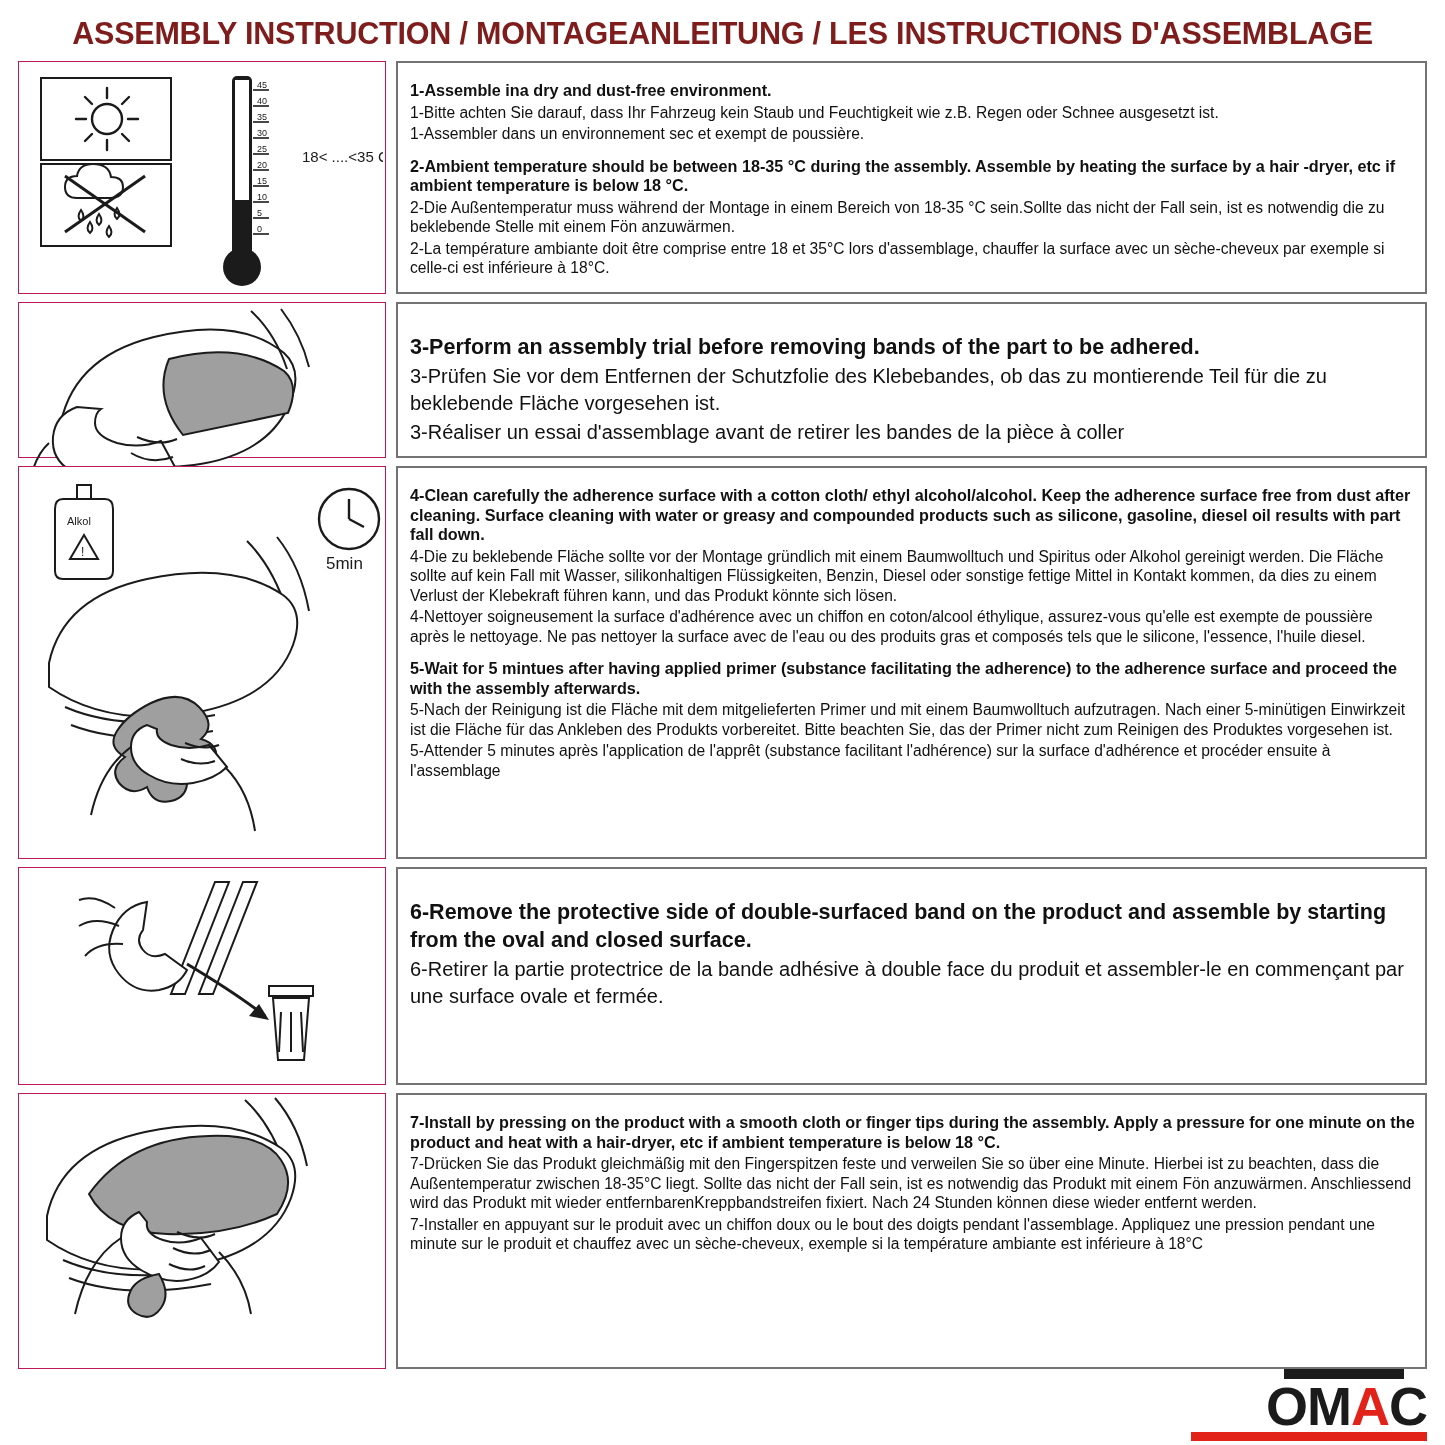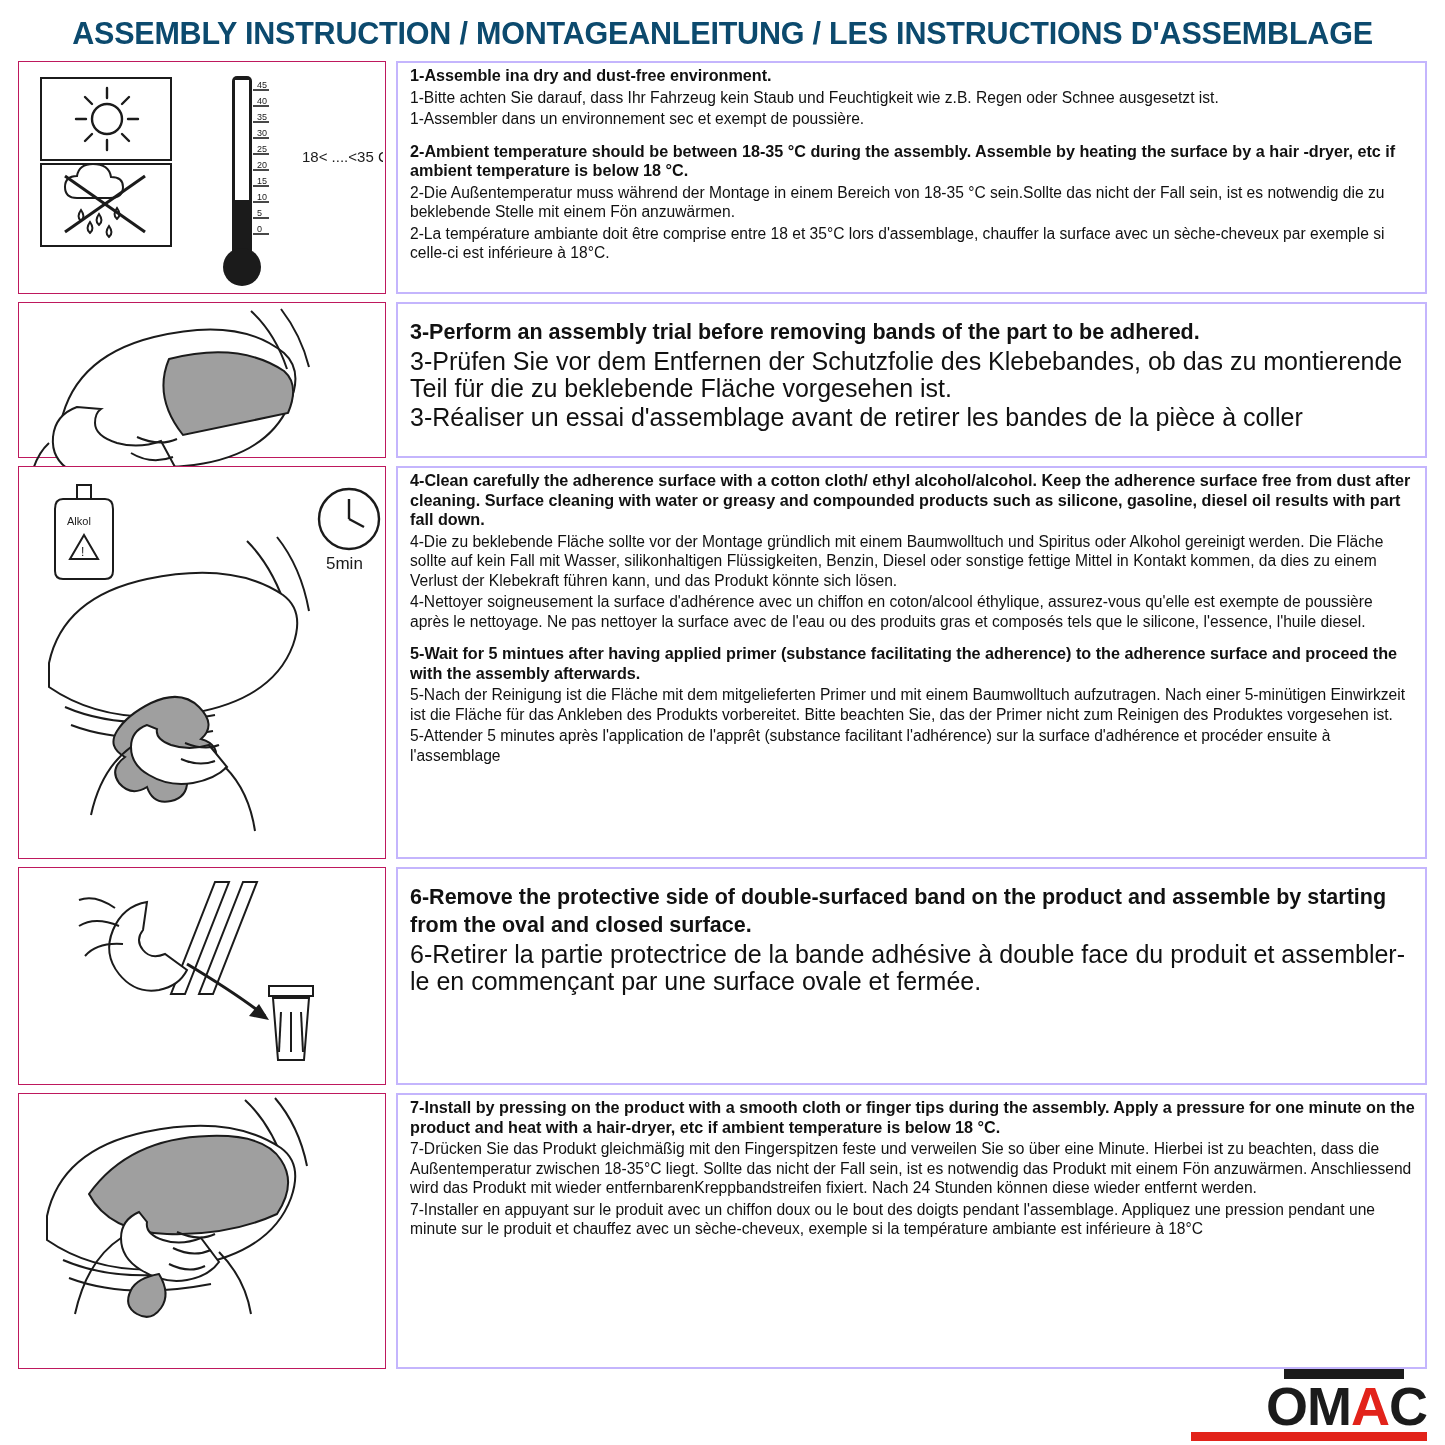--- a/index.html
+++ b/index.html
@@ -17,21 +17,21 @@
   }
   .page {
     width: 1445px;
     height: 1445px;
     box-sizing: border-box;
     padding: 10px 18px 8px 18px;
     display: flex;
     flex-direction: column;
   }
   .title {
-    color: #0c4a6e;
+    color: #7f1d1d;
     font-weight: bold;
     font-size: 30.5px;
     letter-spacing: -0.2px;
     text-align: center;
     white-space: nowrap;
     margin: 6px 0 10px 0;
   }
   .rows {
     flex: 1 1 auto;
     display: flex;
@@ -45,23 +45,23 @@
   .cell-img {
     width: 368px;
     flex: 0 0 368px;
     border: 1px solid #be185d;
     box-sizing: border-box;
     position: relative;
     background: #fff;
   }
   .cell-txt {
     flex: 1 1 auto;
-    border: 2px solid #c4b5fd;
+    border: 2px solid #737373;
     box-sizing: border-box;
-    padding: 3px 10px 7px 12px;
+    padding: 18px 10px 7px 12px;
     background: #fff;
   }
   .r1 { height: 233px; }
   .r2 { height: 156px; }
   .r3 { height: 393px; }
   .r4 { height: 218px; }
   .r5 { height: 276px; }
 
   .para { margin: 0 0 2px 0; }
   .hdr {
@@ -72,21 +72,21 @@
   .sub {
     font-size: 15.6px;
     line-height: 19.5px;
   }
   .big .hdr {
     font-weight: bold;
     font-size: 21.5px;
     line-height: 28px;
   }
   .big .sub {
-    font-size: 25px;
+    font-size: 20px;
     line-height: 27px;
   }
   .spacer { height: 11px; }
 
   
   svg { display: block; }
 
   .footer {
     position: absolute;
     right: 18px;

